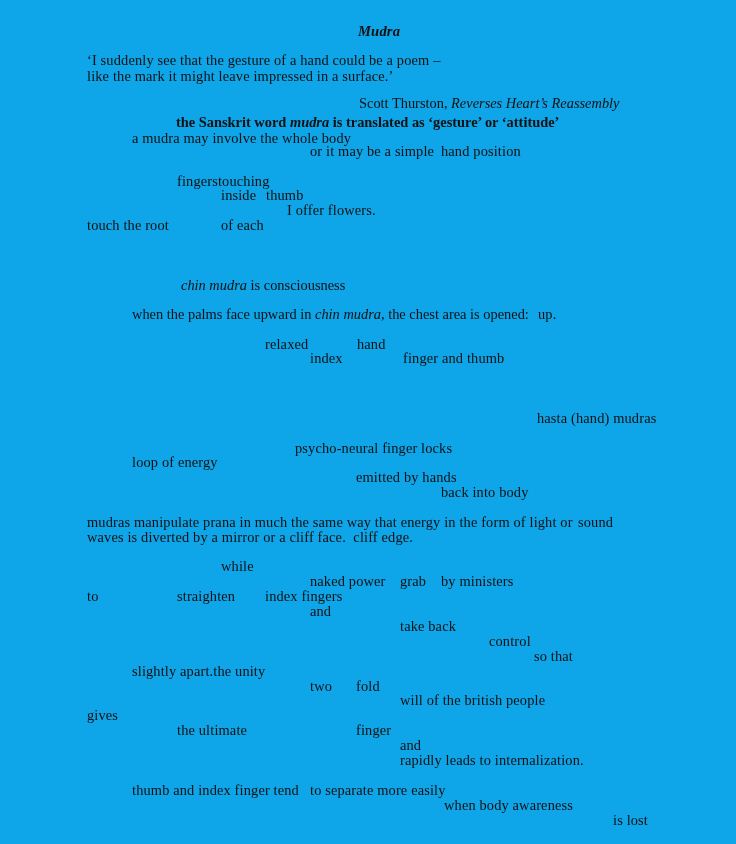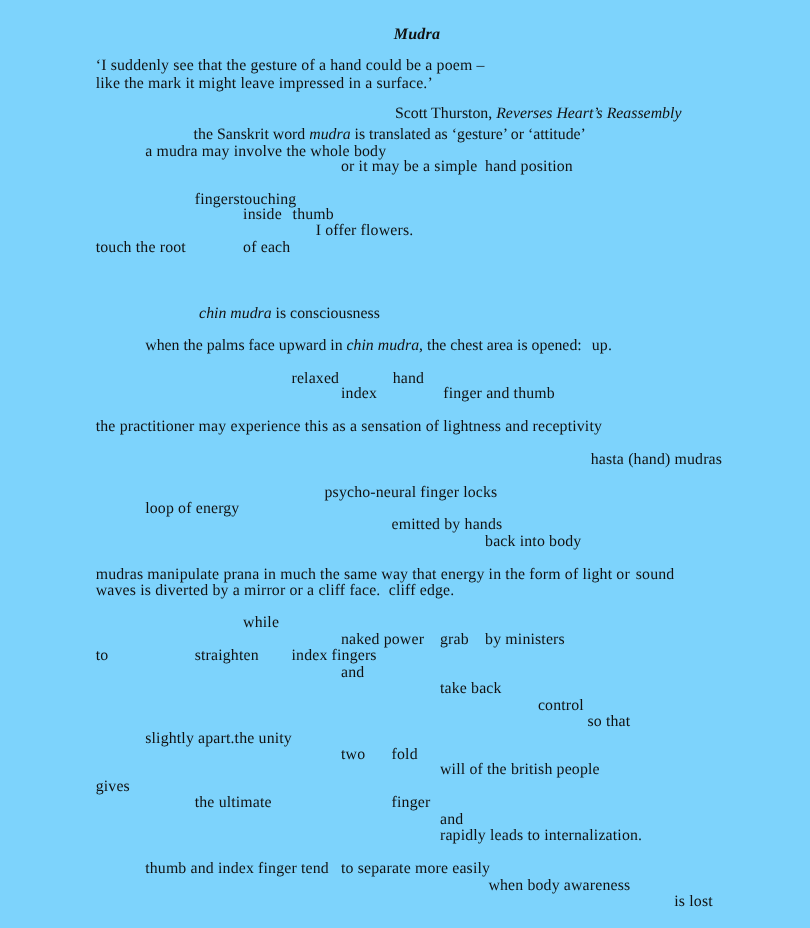--- a/index.html
+++ b/index.html
@@ -11,21 +11,21 @@
   body {
     font-family: "Liberation Serif", "DejaVu Serif", serif;
     color: #000000;
     -webkit-font-smoothing: antialiased;
   }
   #page {
     position: relative;
     width: 736px;
     height: 844px;
     margin: 0 auto;
-    background: #7dd3fc;
+    background: #0ea5e9;
     overflow: hidden;
   }
   .frag {
     position: absolute;
     white-space: pre;
     font-size: 14.4px;
     line-height: 16px;
     color: #111111;
     letter-spacing: 0.01em;
   }
@@ -47,21 +47,21 @@
 <body>
 
 <div id="page">
 
   <div class="frag title" style="left:358px; top:23px;">Mudra</div>
 
   <div class="frag" style="left:87px; top:52px;">‘I suddenly see that the gesture of a hand could be a poem –</div>
   <div class="frag" style="left:87px; top:68px;">like the mark it might leave impressed in a surface.’</div>
   <div class="runblock" style="left:359px; top:83px;margin-top:12px;"><span>Scott Thurston, </span><span class="ital">Reverses Heart’s Reassembly</span></div>
 
-  <div class="runblock" style="left:176px; top:114px;"><span>the Sanskrit word </span><span class="ital">mudra</span><span> is translated as ‘gesture’ or ‘attitude’</span></div>
+  <div class="runblock" style="left:176px; top:114px;font-weight:bold;"><span>the Sanskrit word </span><span class="ital">mudra</span><span> is translated as ‘gesture’ or ‘attitude’</span></div>
 
   <div class="frag" style="left:132px; top:130px;">a mudra may involve the whole body</div>
   <div class="frag" style="left:310px; top:143px;">or it may be a simple</div>
   <div class="frag" style="left:441px; top:143px;">hand position</div>
 
   <div class="frag" style="left:177px; top:173px;">fingerstouching</div>
   <div class="frag" style="left:221px; top:187px;">inside</div>
   <div class="frag" style="left:266px; top:187px;">thumb</div>
   <div class="frag" style="left:266px; top:202px;margin-left:21px;">I offer flowers.</div>
   <div class="frag" style="left:87px; top:217px;">touch the root</div>
@@ -71,21 +71,20 @@
   <div class="runblock" style="left:181px; top:277px;"><span class="ital">chin mudra</span><span> is consciousness</span></div>
 
   <div class="runblock" style="left:132px; top:306px;"><span>when the palms face upward in </span><span class="ital">chin mudra</span><span>, the chest area is opened:</span></div>
   <div class="frag" style="left:538px; top:306px;">up.</div>
 
   <div class="frag" style="left:265px; top:336px;">relaxed</div>
   <div class="frag" style="left:357px; top:336px;">hand</div>
   <div class="frag" style="left:310px; top:350px;">index</div>
   <div class="frag" style="left:403px; top:350px;">finger and thumb</div>
 
-  <div class="frag" style="left:87px; top:380px;">the practitioner may experience this as a sensation of lightness and receptivity</div>
 
   <div class="frag" style="left:537px; top:410px;">hasta (hand) mudras</div>
   <div class="frag" style="left:295px; top:440px;">psycho-neural finger locks</div>
   <div class="frag" style="left:132px; top:454px;text-align:right;">loop of energy</div>
   <div class="frag" style="left:356px; top:469px;">emitted by hands</div>
   <div class="frag" style="left:441px; top:484px;">back into body</div>
 
   <div class="frag" style="left:87px; top:514px;">mudras manipulate prana in much the same way that energy in the form of light or</div>
   <div class="frag" style="left:578px; top:514px;">sound</div>
   <div class="frag" style="left:87px; top:529px;">waves is diverted by a mirror or a cliff face.  cliff edge.</div>

